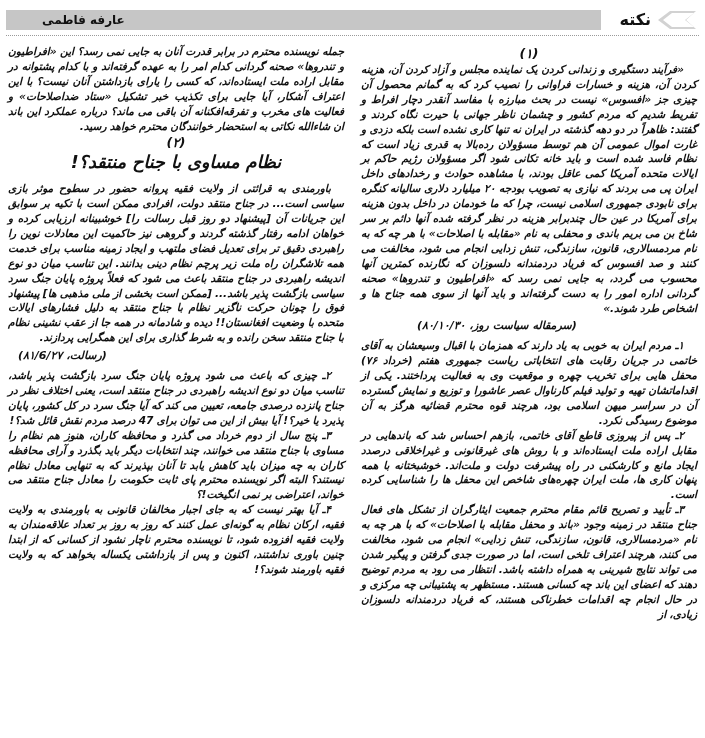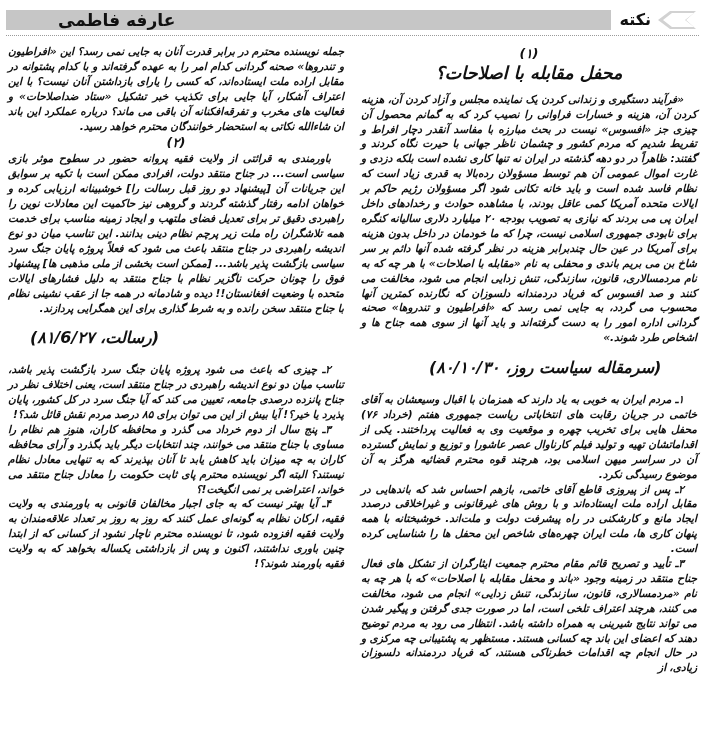--- a/index.html
+++ b/index.html
@@ -10,47 +10,47 @@
   }
   .page{width:705px;height:738px;box-sizing:border-box;padding:6px 4px 0 4px;}
 
   
   .masthead{
     display:flex;direction:rtl;align-items:center;height:24px;
     margin:2px 2px 8px 2px;border-bottom:1px dotted #9a9a9a;padding-bottom:3px;
   }
   .arrow-wrap{width:44px;height:22px;flex:0 0 auto;display:flex;align-items:center;justify-content:center;}
   .kicker-label{
-    font-weight:bold;font-size:16px;padding:0 4px 0 8px;flex:0 0 auto;line-height:22px;
+    font-weight:bold;font-size:16px;padding:0 4px 0 18px;flex:0 0 auto;line-height:22px;
   }
   .bar{
     flex:1 1 auto;height:20px;background:#c6c6c6;position:relative;
   }
   .author{
-    position:absolute;left:52px;top:50%;transform:translateY(-50%);
-    font-weight:bold;font-size:17px;white-space:nowrap;
+    position:absolute;left:36px;top:50%;transform:translateY(-50%);
+    font-weight:bold;font-size:12px;white-space:nowrap;
   }
 
   
   .columns{display:flex;direction:rtl;gap:17px;padding:0 4px;}
   .col{width:50%;box-sizing:border-box;font-style:italic;}
 
   .sec-num{
     text-align:center;font-weight:bold;font-size:13px;margin:2px 0 1px 0;
   }
   .sec-title{
     text-align:center;font-weight:bold;font-size:17.5px;margin:1px 0 7px 0;line-height:1.3;
   }
   p.body{
     margin:0;font-size:10.6px;line-height:14.9px;text-align:justify;
     font-weight:bold;word-spacing:-0.5px;
   }
   p.indent{text-indent:13px;}
   p.cite{
-    margin:16px;font-size:16px;line-height:14.9px;font-weight:bold;
+    margin:4px;font-size:11px;line-height:14.9px;font-weight:bold;
     text-align:left;direction:rtl;
   }
   .cite-inset{padding-left:52px;}
   .cite-edge{padding-left:6px;}
   .sec2-head{margin-top:2px;}
 </style>
 </head>
 <body>
 
 <div class="page">
@@ -65,32 +65,32 @@
     <span class="kicker-label">نكته</span>
     <span class="bar">
       <span class="author">عارفه فاطمی</span>
     </span>
   </header>
 
   <main class="columns">
 
     <section class="col">
       <div class="sec-num">(۱)</div>
-      <h1 class="sec-title">محفل مقابله با اصلاحات؟</h1>
       <p class="body indent">«فرآیند دستگیری و زندانی کردن یک نماینده مجلس و آزاد کردن آن، هزینه کردن آن، هزینه و خسارات فراوانی را نصیب کرد که به گمانم محصول آن چیزی جز «افسوس» نیست در بحث مبارزه با مفاسد آنقدر دچار افراط و تفریط شدیم که مردم کشور و چشمان ناظر جهانی با حیرت نگاه کردند و گفتند: ظاهراً در دو دهه گذشته در ایران نه تنها کاری نشده است بلکه دزدی و غارت اموال عمومی آن هم توسط مسؤولان رده‌بالا به قدری زیاد است که نظام فاسد شده است و باید خانه تکانی شود اگر مسؤولان رژیم حاکم بر ایالات متحده آمریکا کمی عاقل بودند، با مشاهده حوادث و رخدادهای داخل ایران پی می بردند که نیازی به تصویب بودجه ۲۰ میلیارد دلاری سالیانه کنگره برای نابودی جمهوری اسلامی نیست، چرا که ما خودمان در داخل بدون هزینه برای آمریکا در عین حال چندبرابر هزینه در نظر گرفته شده آنها دائم بر سر شاخ بن می بریم باندی و محفلی به نام «مقابله با اصلاحات» با هر چه که به نام مردمسالاری، قانون، سازندگی، تنش زدایی انجام می شود، مخالفت می کنند و صد افسوس که فریاد دردمندانه دلسوزان که نگارنده کمترین آنها محسوب می گردد، به جایی نمی رسد که «افراطیون و تندروها» صحنه گردانی اداره امور را به دست گرفته‌اند و باید آنها از سوی همه جناح ها و اشخاص طرد شوند.»</p>
       <p class="cite cite-inset">(سرمقاله سیاست روز، ۸۰/۱۰/۳۰)</p>
       <p class="body indent">۱ـ مردم ایران به خوبی به یاد دارند که همزمان با اقبال وسیعشان به آقای خاتمی در جریان رقابت های انتخاباتی ریاست جمهوری هفتم (خرداد ۷۶) محفل هایی برای تخریب چهره و موقعیت وی به فعالیت پرداختند. یکی از اقداماتشان تهیه و تولید فیلم کارناوال عصر عاشورا و توزیع و نمایش گسترده آن در سراسر میهن اسلامی بود، هرچند قوه محترم قضائیه هرگز به آن موضوع رسیدگی نکرد.</p>
       <p class="body indent">۲ـ پس از پیروزی قاطع آقای خاتمی، بازهم احساس شد که باندهایی در مقابل اراده ملت ایستاده‌اند و با روش های غیرقانونی و غیراخلاقی درصدد ایجاد مانع و کارشکنی در راه پیشرفت دولت و ملت‌اند. خوشبختانه با همه پنهان کاری ها، ملت ایران چهره‌های شاخص این محفل ها را شناسایی کرده است.</p>
       <p class="body indent">۳ـ تأیید و تصریح قائم مقام محترم جمعیت ایثارگران از تشکل های فعال جناح منتقد در زمینه وجود «باند و محفل مقابله با اصلاحات» که با هر چه به نام «مردمسالاری، قانون، سازندگی، تنش زدایی» انجام می شود، مخالفت می کنند، هرچند اعتراف تلخی است، اما در صورت جدی گرفتن و پیگیر شدن می تواند نتایج شیرینی به همراه داشته باشد. انتظار می رود به مردم توضیح دهند که اعضای این باند چه کسانی هستند. مستظهر به پشتیبانی چه مرکزی و در حال انجام چه اقدامات خطرناکی هستند، که فریاد دردمندانه دلسوزان زیادی، از</p>
     </section>
 
     <section class="col">
       <p class="body">جمله نویسنده محترم در برابر قدرت آنان به جایی نمی رسد؟ این «افراطیون و تندروها» صحنه گردانی کدام امر را به عهده گرفته‌اند و با کدام پشتوانه در مقابل اراده ملت ایستاده‌اند، که کسی را یارای بازداشتن آنان نیست؟ با این اعتراف آشکار، آیا جایی برای تکذیب خبر تشکیل «ستاد ضداصلاحات» و فعالیت های مخرب و تفرقه‌افکنانه آن باقی می ماند؟ درباره عملکرد این باند ان شاءالله نکاتی به استحضار خوانندگان محترم خواهد رسید.</p>
       <div class="sec-num sec2-head">(۲)</div>
+      <h1 class="sec-title">نظام مساوی با جناح منتقد؟!</h1>
       <p class="body indent">باورمندی به قرائتی از ولایت فقیه پروانه حضور در سطوح موثر بازی سیاسی است... در جناح منتقد دولت، افرادی ممکن است با تکیه بر سوابق این جریانات آن [پیشنهاد دو روز قبل رسالت را] خوشبینانه ارزیابی کرده و خواهان ادامه رفتار گذشته گردند و گروهی نیز حاکمیت این معادلات نوین را راهبردی دقیق تر برای تعدیل فضای ملتهب و ایجاد زمینه مناسب برای خدمت همه تلاشگران راه ملت زیر پرچم نظام دینی بدانند. این تناسب میان دو نوع اندیشه راهبردی در جناح منتقد باعث می شود که فعلاً پروژه پایان جنگ سرد سیاسی بازگشت پذیر باشد... [ممکن است بخشی از ملی مذهبی ها] پیشنهاد فوق را چونان حرکت ناگزیر نظام با جناح منتقد به دلیل فشارهای ایالات متحده با وضعیت افغانستان!! دیده و شادمانه در همه جا از عقب نشینی نظام با جناح منتقد سخن رانده و به شرط گذاری برای این همگرایی پردازند.</p>
       <p class="cite cite-edge">(رسالت، ۸۱/6/۲۷)</p>
-      <p class="body indent">۲ـ چیزی که باعث می شود پروژه پایان جنگ سرد بازگشت پذیر باشد، تناسب میان دو نوع اندیشه راهبردی در جناح منتقد است، یعنی اختلاف نظر در جناح پانزده درصدی جامعه، تعیین می کند که آیا جنگ سرد در کل کشور، پایان پذیرد یا خیر؟! آیا بیش از این می توان برای ۸۵ درصد مردم نقش قائل شد؟!</p>
+      <p class="body indent">۲ـ چیزی که باعث می شود پروژه پایان جنگ سرد بازگشت پذیر باشد، تناسب میان دو نوع اندیشه راهبردی در جناح منتقد است، یعنی اختلاف نظر در جناح پانزده درصدی جامعه، تعیین می کند که آیا جنگ سرد در کل کشور، پایان پذیرد یا خیر؟! آیا بیش از این می توان برای 47 درصد مردم نقش قائل شد؟!</p>
       <p class="body indent">۳ـ پنج سال از دوم خرداد می گذرد و محافظه کاران، هنوز هم نظام را مساوی با جناح منتقد می خوانند، چند انتخابات دیگر باید بگذرد و آرای محافظه کاران به چه میزان باید کاهش یابد تا آنان بپذیرند که به تنهایی معادل نظام نیستند؟ البته اگر نویسنده محترم پای ثابت حکومت را معادل جناح منتقد می خواند، اعتراضی بر نمی انگیخت!؟</p>
       <p class="body indent">۴ـ آیا بهتر نیست که به جای اجبار مخالفان قانونی به باورمندی به ولایت فقیه، ارکان نظام به گونه‌ای عمل کنند که روز به روز بر تعداد علاقه‌مندان به ولایت فقیه افزوده شود، تا نویسنده محترم ناچار نشود از کسانی که از ابتدا چنین باوری نداشتند، اکنون و پس از بازداشتی یکساله بخواهد که به ولایت فقیه باورمند شوند؟!</p>
     </section>
 
   </main>
 </div>
 
 </body></html>

